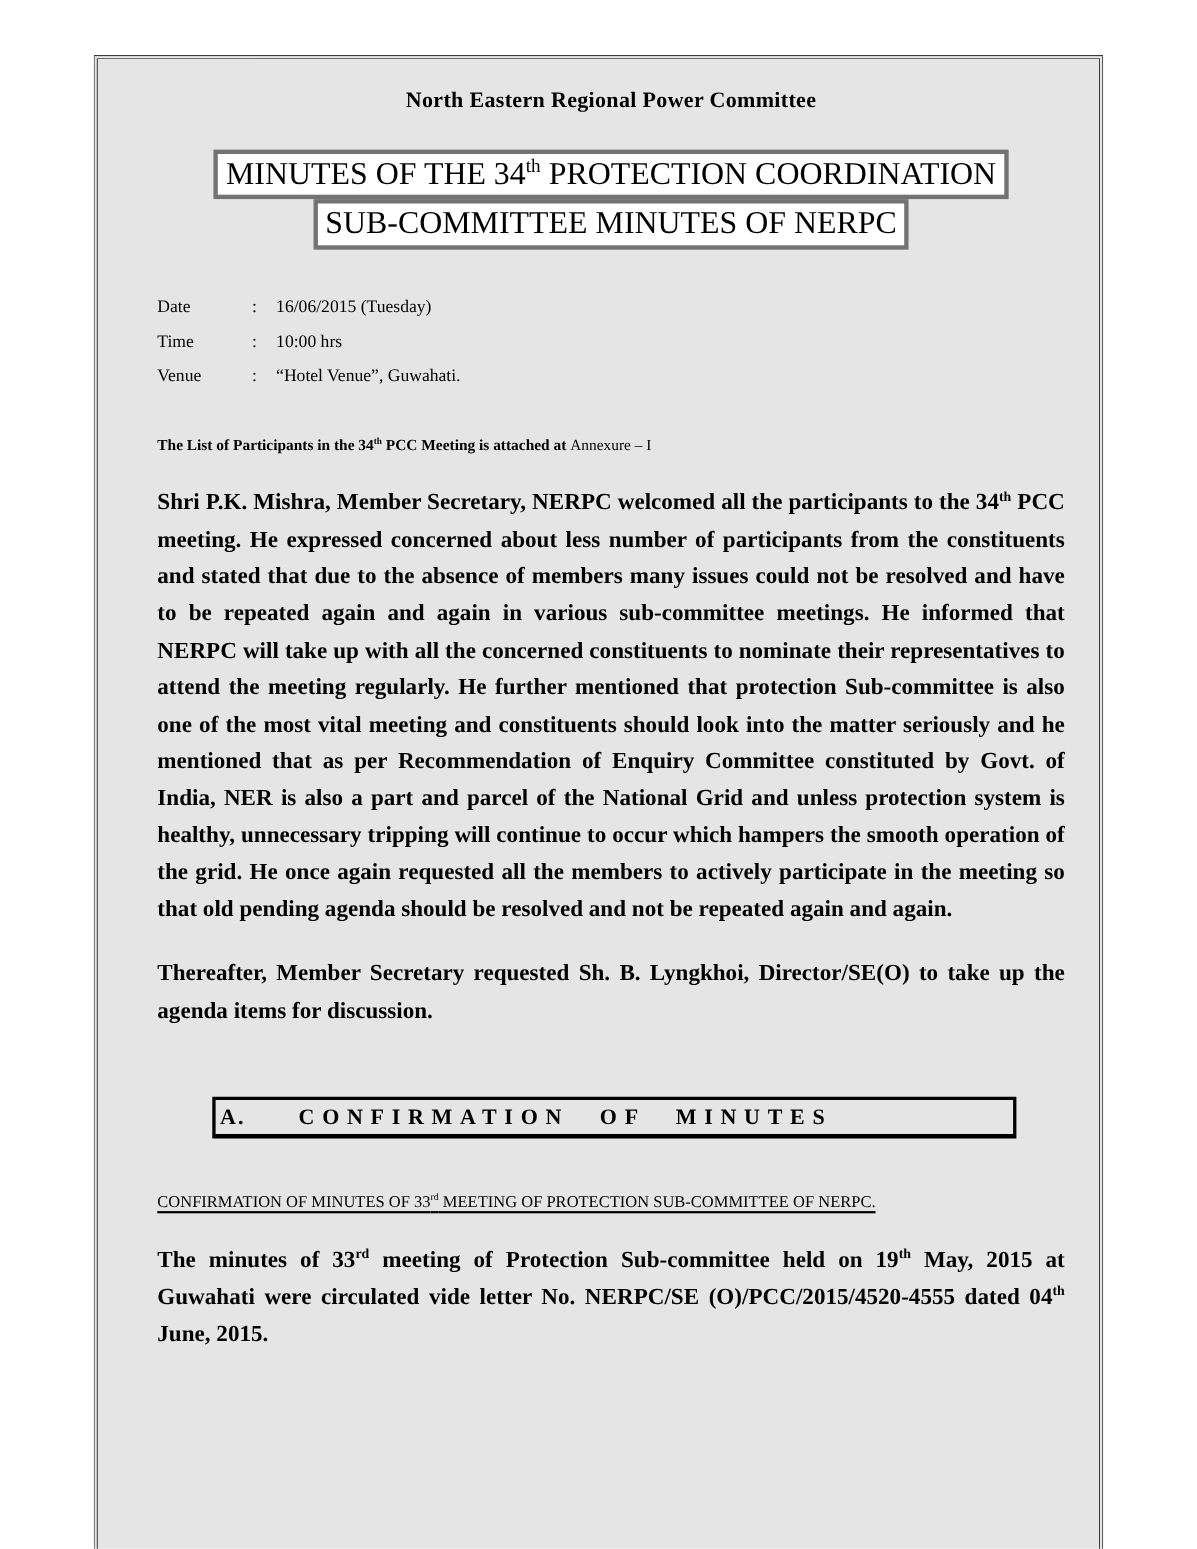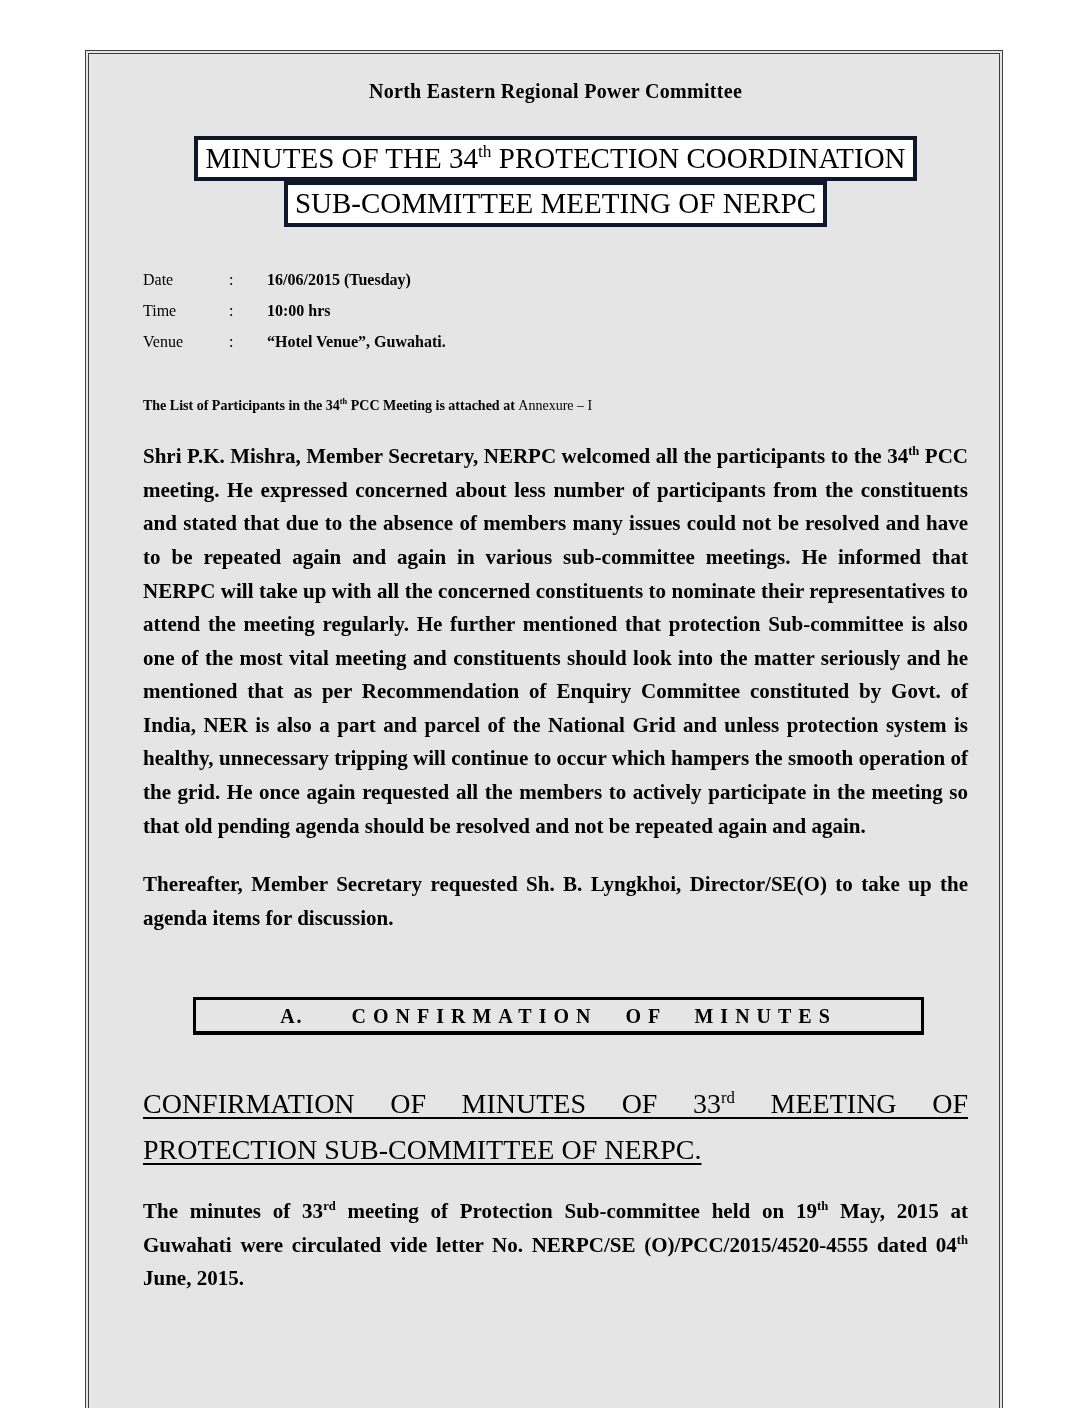--- a/index.html
+++ b/index.html
@@ -12,71 +12,71 @@
     position:absolute; left:85px; top:50px; width:918px; height:1383px;
     border:4px double #3d3d3d; border-bottom:6px double #454545; background:#e5e5e5;
   }
   .content { padding:26px 31px 0 54px; }
 
   .org { text-align:center; font-weight:bold; font-size:20px; letter-spacing:0.3px; }
 
   .titles { margin-top:33px; }
   .title-row { text-align:center; font-size:0; }
   .title-box {
-    display:inline-block; border:4px solid #0f172a; background:#fff;
+    display:inline-block; border:4px solid #737373; background:#fff;
     font-size:29px; line-height:1.22; padding:1px 7px; white-space:nowrap;
   }
 
   sup { font-size:0.6em; vertical-align:super; line-height:0; font-weight:inherit; }
   .plain { font-weight:normal; }
 
   .meta { margin-top:37px; font-size:16px; }
   .meta-row { display:flex; line-height:31px; }
   .meta-label { width:86px; font-weight:normal; }
   .meta-colon { width:12px; }
-  .meta-value { font-weight:bold; margin-left:26px; }
+  .meta-value { font-weight:normal; margin-left:10px; }
 
   .note { margin-top:38px; font-size:14px; font-weight:bold; line-height:1.6; }
 
   .para {
     margin-top:23px; font-size:21px; font-weight:bold;
     text-align:justify; line-height:1.6;
   }
   .para-thereafter { margin-top:25px; }
 
   .section-box {
     margin:62px 44px 0 50px;
     border:3px solid #000; border-bottom-width:4px;
-    text-align:center; padding:5px 4px 3px;
+    text-align:left; padding:5px 4px 3px;
     font-size:20px; font-weight:bold; white-space:nowrap;
   }
   .section-label { letter-spacing:2px; margin-right:48px; }
   .section-title { letter-spacing:7px; word-spacing:16px; }
 
   .sub-heading {
-    margin-top:46px; font-size:28px; font-weight:normal;
+    margin-top:46px; font-size:15px; font-weight:normal;
     text-align:justify; line-height:1.62;
     text-decoration:underline; text-decoration-thickness:2px; text-underline-offset:4px;
   }
   .para-minutes { }
 </style>
 </head>
 <body>
 
 <div class="sheet">
   <div class="content">
 
     <div class="org">North Eastern Regional Power Committee</div>
 
     <div class="titles">
       <div class="title-row">
         <div class="title-box"><span>MINUTES OF THE 34</span><sup>th</sup><span> PROTECTION COORDINATION</span></div>
       </div>
       <div class="title-row">
-        <div class="title-box">SUB-COMMITTEE MEETING OF NERPC</div>
+        <div class="title-box">SUB-COMMITTEE MINUTES OF NERPC</div>
       </div>
     </div>
 
     <div class="meta">
       <div class="meta-row">
         <span class="meta-label">Date</span>
         <span class="meta-colon">:</span>
         <span class="meta-value">16/06/2015 (Tuesday)</span>
       </div>
       <div class="meta-row">

